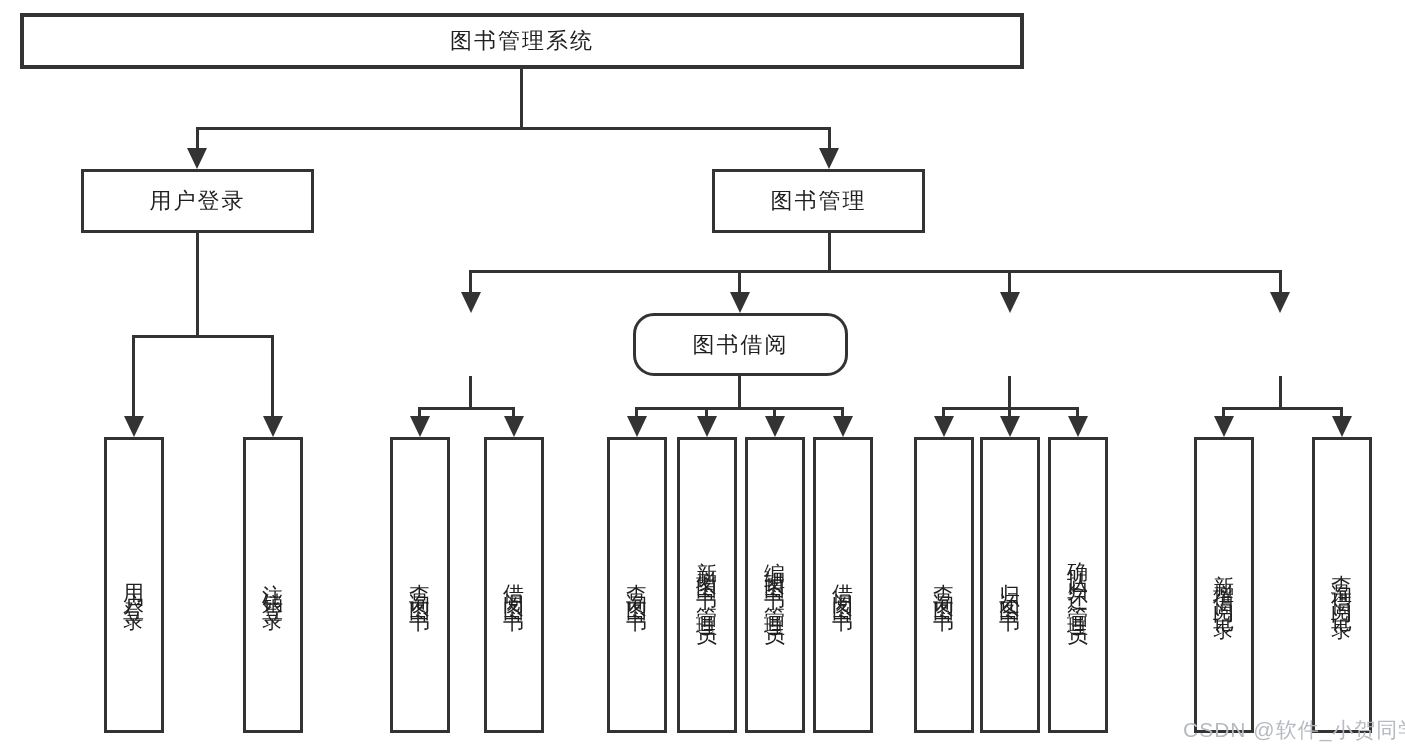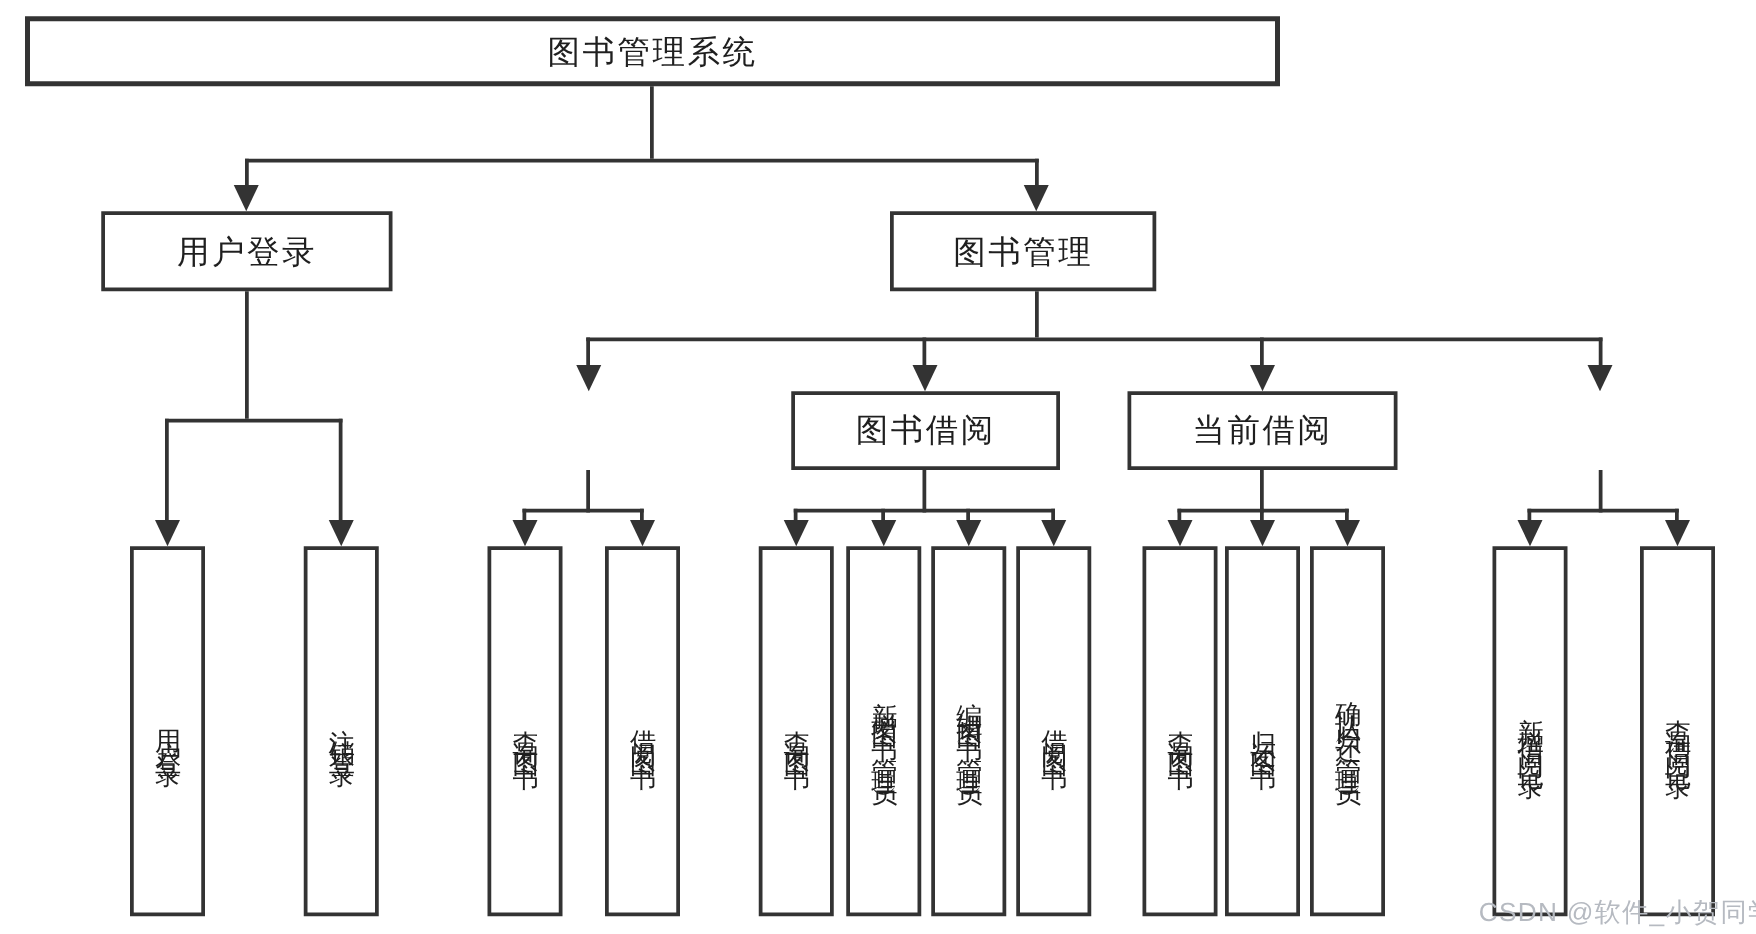--- a/index.html
+++ b/index.html
@@ -3,21 +3,21 @@
 <meta charset="utf-8">
 <style>
   html,body{margin:0;padding:0;background:#ffffff;}
   #canvas{
     position:relative;width:1405px;height:747px;background:#ffffff;overflow:hidden;
     font-family:"Liberation Sans",sans-serif;color:#1f1f1f;
   }
   .box{
     position:absolute;background:#ffffff;border:3px solid #333333;box-sizing:border-box;
     display:flex;align-items:center;justify-content:center;
-    font-size:26px;letter-spacing:2px;white-space:nowrap;
+    font-size:22px;letter-spacing:2px;white-space:nowrap;
   }
   .root{border-width:4px;}
   .vbox{
     position:absolute;background:#ffffff;border:3px solid #333333;box-sizing:border-box;
     width:60px;top:437px;height:296px;
     display:flex;align-items:center;justify-content:center;
   }
   .vbox span{
     writing-mode:vertical-rl;text-orientation:mixed;
     font-size:21px;letter-spacing:9px;line-height:1;white-space:nowrap;
@@ -66,25 +66,22 @@
   <div class="hl" style="left:469px;top:270px;width:813px;"></div>
   <div class="vl" style="left:469px;top:270px;height:26px;"></div>
   <div class="vl" style="left:738px;top:270px;height:26px;"></div>
   <div class="vl" style="left:1008px;top:270px;height:26px;"></div>
   <div class="vl" style="left:1279px;top:270px;height:26px;"></div>
   <div class="ah" style="left:461px;top:292px;"></div>
   <div class="ah" style="left:730px;top:292px;"></div>
   <div class="ah" style="left:1000px;top:292px;"></div>
   <div class="ah" style="left:1270px;top:292px;"></div>
 
-  <div class="box" style="left:633px;top:313px;width:215px;height:63px;">
+  <div class="box" style="left:633px;top:313px;width:215px;height:63px;border-radius:21px;">
     <span>图书借阅</span>
-  </div>
-  <div class="box" style="left:902px;top:313px;width:216px;height:63px;">
-    <span>当前借阅</span>
   </div>
 
   <div class="vl" style="left:469px;top:376px;height:34px;"></div>
   <div class="hl" style="left:418px;top:407px;width:97px;"></div>
   <div class="vl" style="left:418px;top:407px;height:15px;"></div>
   <div class="vl" style="left:512px;top:407px;height:15px;"></div>
   <div class="ah" style="left:410px;top:416px;"></div>
   <div class="ah" style="left:504px;top:416px;"></div>
 
   <div class="vl" style="left:738px;top:376px;height:34px;"></div>

